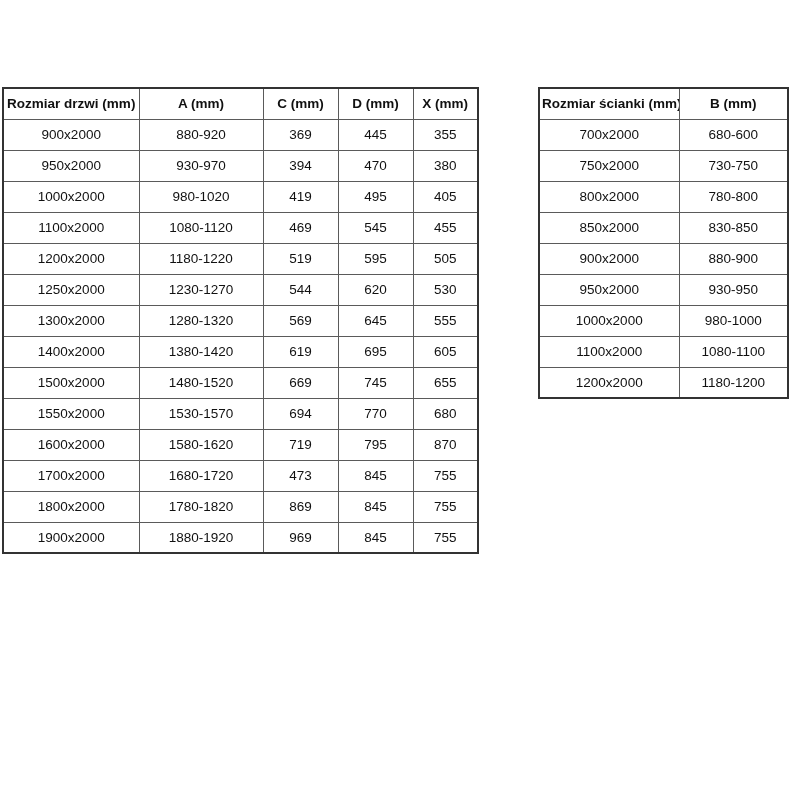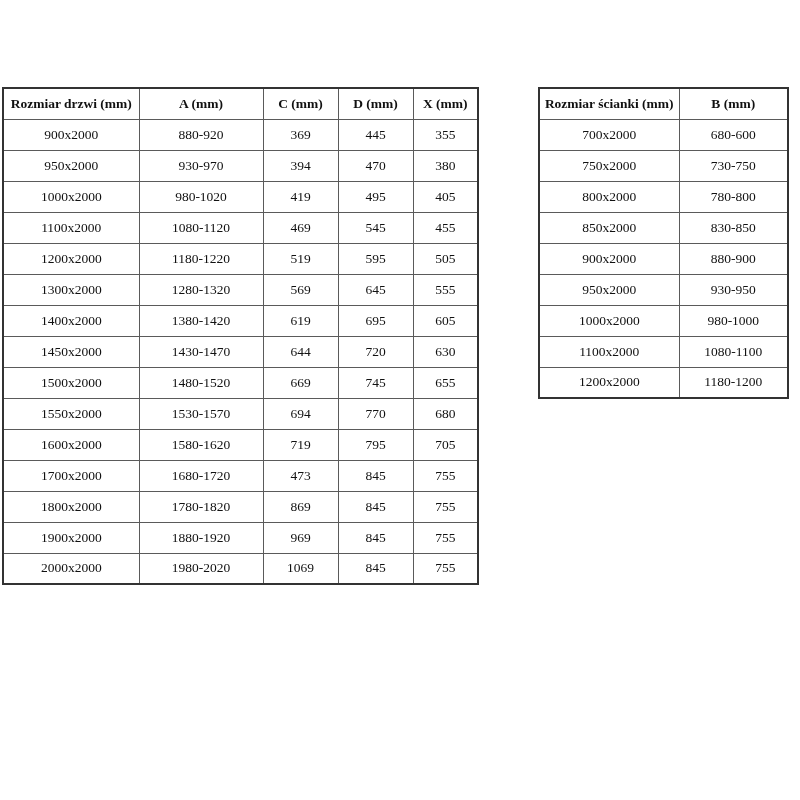--- a/index.html
+++ b/index.html
@@ -6,21 +6,20 @@
   html, body {
     width: 800px; height: 800px;
     background: #ffffff;
     font-family: "Liberation Sans", sans-serif;
   }
   .canvas {
     position: relative;
     width: 800px; height: 800px;
     background: #ffffff;
     overflow: hidden;
-    font-family: Liberation Serif, serif;
   }
   table.spec {
     position: absolute;
     border-collapse: collapse;
     table-layout: fixed;
     background: #ffffff;
     border: 2px solid #333333;
   }
   #door-table { left: 2px; top: 87px; width: 475px; }
   #wall-table { left: 538px; top: 87px; width: 249px; }
@@ -91,86 +90,79 @@
           <td>455</td>
         </tr>
         <tr>
           <td>1200x2000</td>
           <td>1180-1220</td>
           <td>519</td>
           <td>595</td>
           <td>505</td>
         </tr>
         <tr>
+          <td>1250x2000</td>
+          <td>1230-1270</td>
+          <td>544</td>
+          <td>620</td>
+          <td>530</td>
+        </tr>
+        <tr>
           <td>1300x2000</td>
           <td>1280-1320</td>
           <td>569</td>
           <td>645</td>
           <td>555</td>
         </tr>
         <tr>
           <td>1400x2000</td>
           <td>1380-1420</td>
           <td>619</td>
           <td>695</td>
           <td>605</td>
         </tr>
         <tr>
-          <td>1450x2000</td>
-          <td>1430-1470</td>
-          <td>644</td>
-          <td>720</td>
-          <td>630</td>
-        </tr>
-        <tr>
           <td>1500x2000</td>
           <td>1480-1520</td>
           <td>669</td>
           <td>745</td>
           <td>655</td>
         </tr>
         <tr>
           <td>1550x2000</td>
           <td>1530-1570</td>
           <td>694</td>
           <td>770</td>
           <td>680</td>
         </tr>
         <tr>
           <td>1600x2000</td>
           <td>1580-1620</td>
           <td>719</td>
           <td>795</td>
-          <td>705</td>
+          <td>870</td>
         </tr>
         <tr>
           <td>1700x2000</td>
           <td>1680-1720</td>
           <td>473</td>
           <td>845</td>
           <td>755</td>
         </tr>
         <tr>
           <td>1800x2000</td>
           <td>1780-1820</td>
           <td>869</td>
           <td>845</td>
           <td>755</td>
         </tr>
         <tr>
           <td>1900x2000</td>
           <td>1880-1920</td>
           <td>969</td>
-          <td>845</td>
-          <td>755</td>
-        </tr>
-        <tr>
-          <td>2000x2000</td>
-          <td>1980-2020</td>
-          <td>1069</td>
           <td>845</td>
           <td>755</td>
         </tr>
       </tbody>
     </table>
 
   <table id="wall-table" class="spec">
       <colgroup>
         <col style="width: 140px;">
         <col style="width: 109px;">

